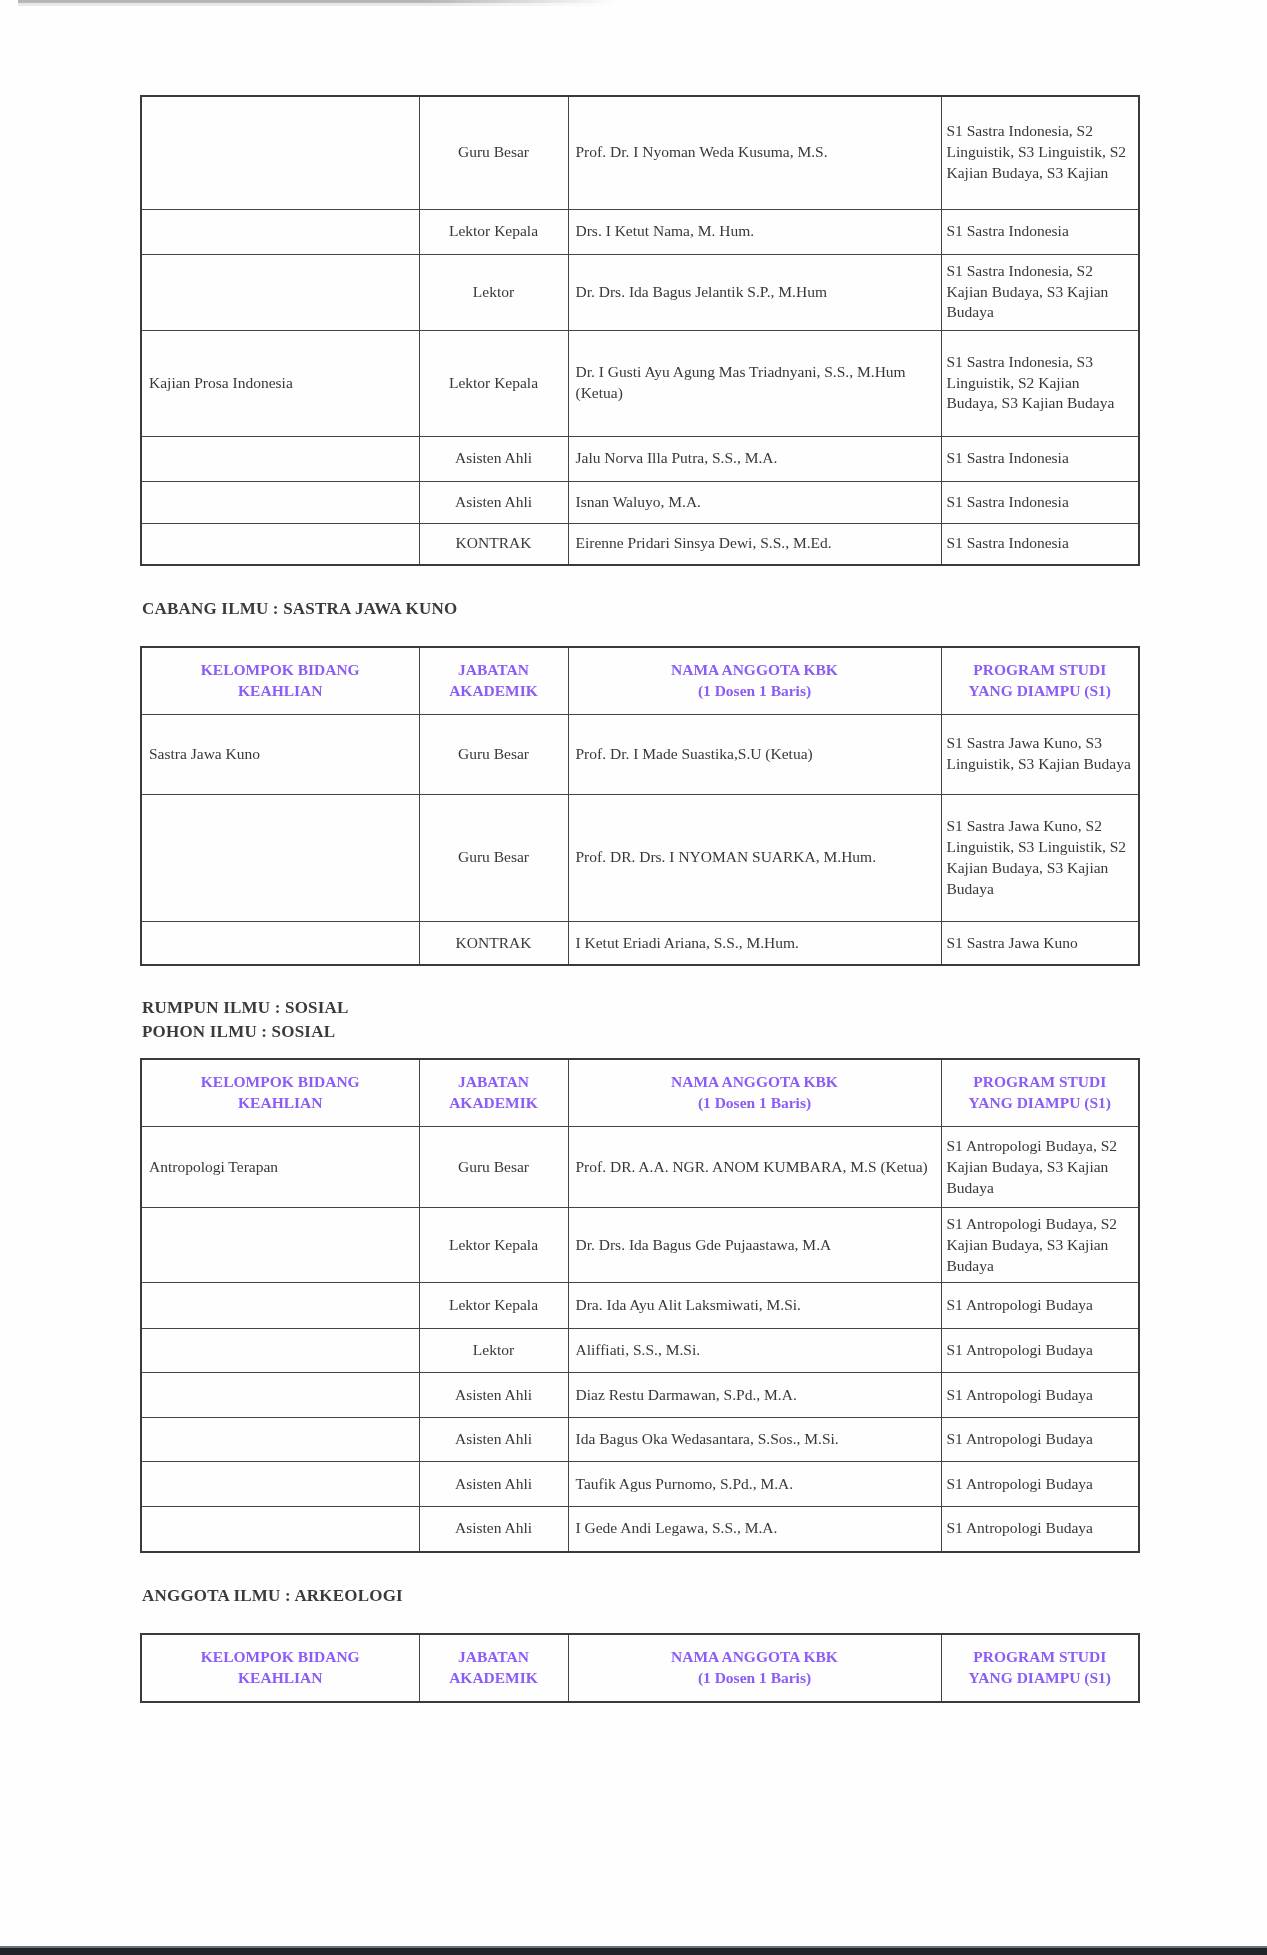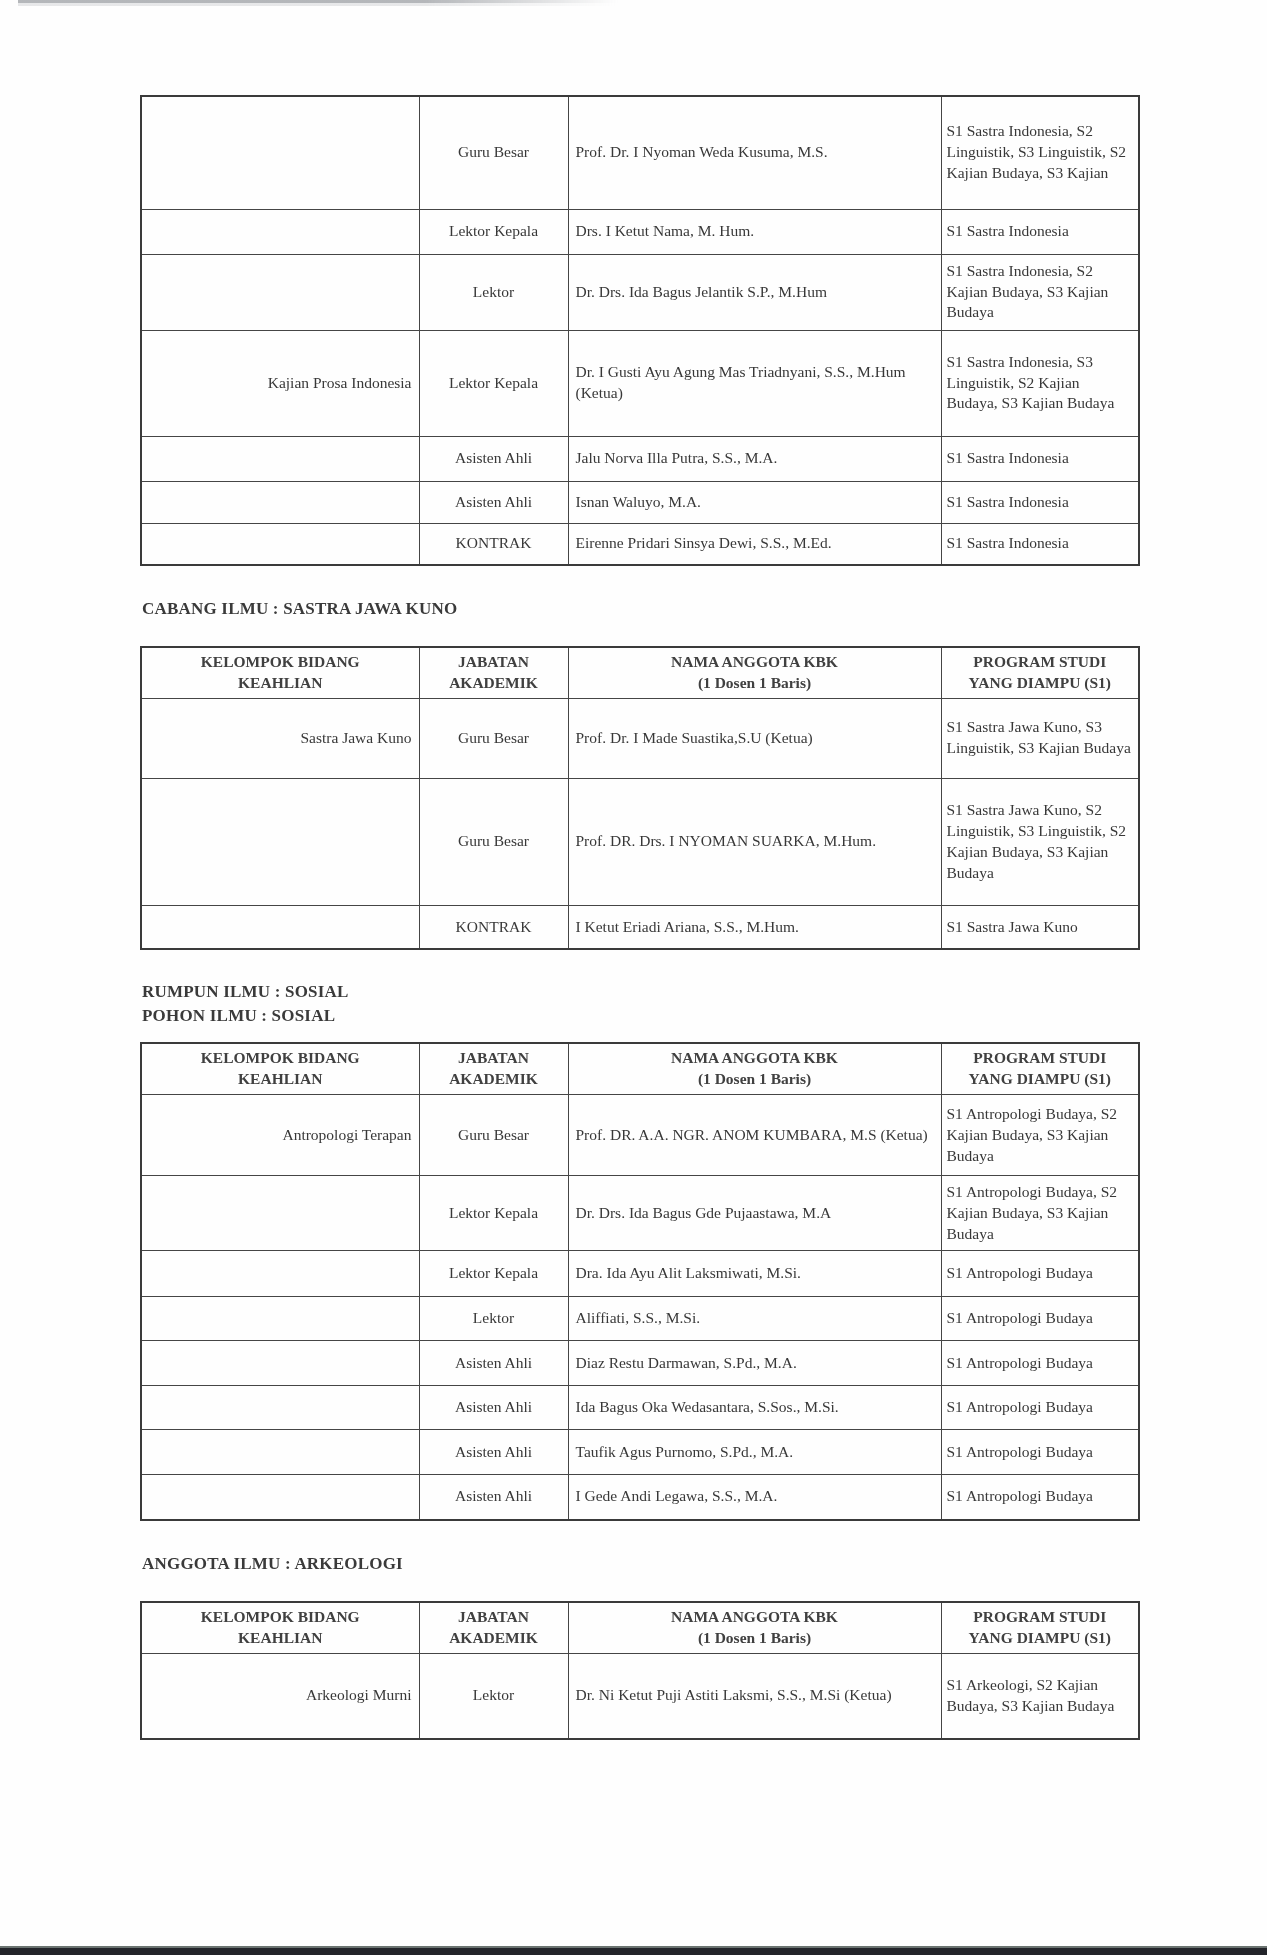--- a/index.html
+++ b/index.html
@@ -25,22 +25,22 @@
     border-collapse:collapse;table-layout:fixed;width:998px;
     border:2px solid #3a3a3a;
   }
   td,th{
     border:1px solid #454545;
     padding:3px 7px;
     font-size:15.5px;line-height:1.35;
     vertical-align:middle;
     overflow:hidden;
   }
-  th{font-weight:bold;text-align:center;color:#404040;padding:4px 4px;}
-  td.c1{text-align:right;}
+  th{font-weight:bold;text-align:center;color:#8b5cf6;padding:12px 4px;}
+  td.c1{text-align:left;}
   td.c2{text-align:center;}
   td.c3{text-align:left;}
   td.c4{text-align:left;padding-left:5px;}
   .col1{width:278px;} .col2{width:149px;} .col3{width:373px;} .col4{width:198px;}
   .heading{
     font-size:17px;font-weight:bold;color:#3a3a3a;
     letter-spacing:.2px;line-height:24px;
     margin:31px 0 25px 2px;
   }
   .heading-block{margin:30px 0 14px 2px;}
@@ -223,24 +223,18 @@
         <col class="col3">
         <col class="col4">
       </colgroup>
     <tbody>
       <tr style="height:46px">
         <th><span>KELOMPOK BIDANG</span><br><span>KEAHLIAN</span></th>
         <th><span>JABATAN</span><br><span>AKADEMIK</span></th>
         <th><span>NAMA ANGGOTA KBK</span><br><span>(1 Dosen 1 Baris)</span></th>
         <th><span>PROGRAM STUDI</span><br><span>YANG DIAMPU (S1)</span></th>
       </tr>
-      <tr style="height:86px">
-        <td class="c1">Arkeologi Murni</td>
-        <td class="c2">Lektor</td>
-        <td class="c3">Dr. Ni Ketut Puji Astiti Laksmi, S.S., M.Si (Ketua)</td>
-        <td class="c4">S1 Arkeologi, S2 Kajian Budaya, S3 Kajian Budaya</td>
-      </tr>
     </tbody>
   </table>
 
 </div>
 
 <div class="scan-bottom"></div>
 
 </body></html>

